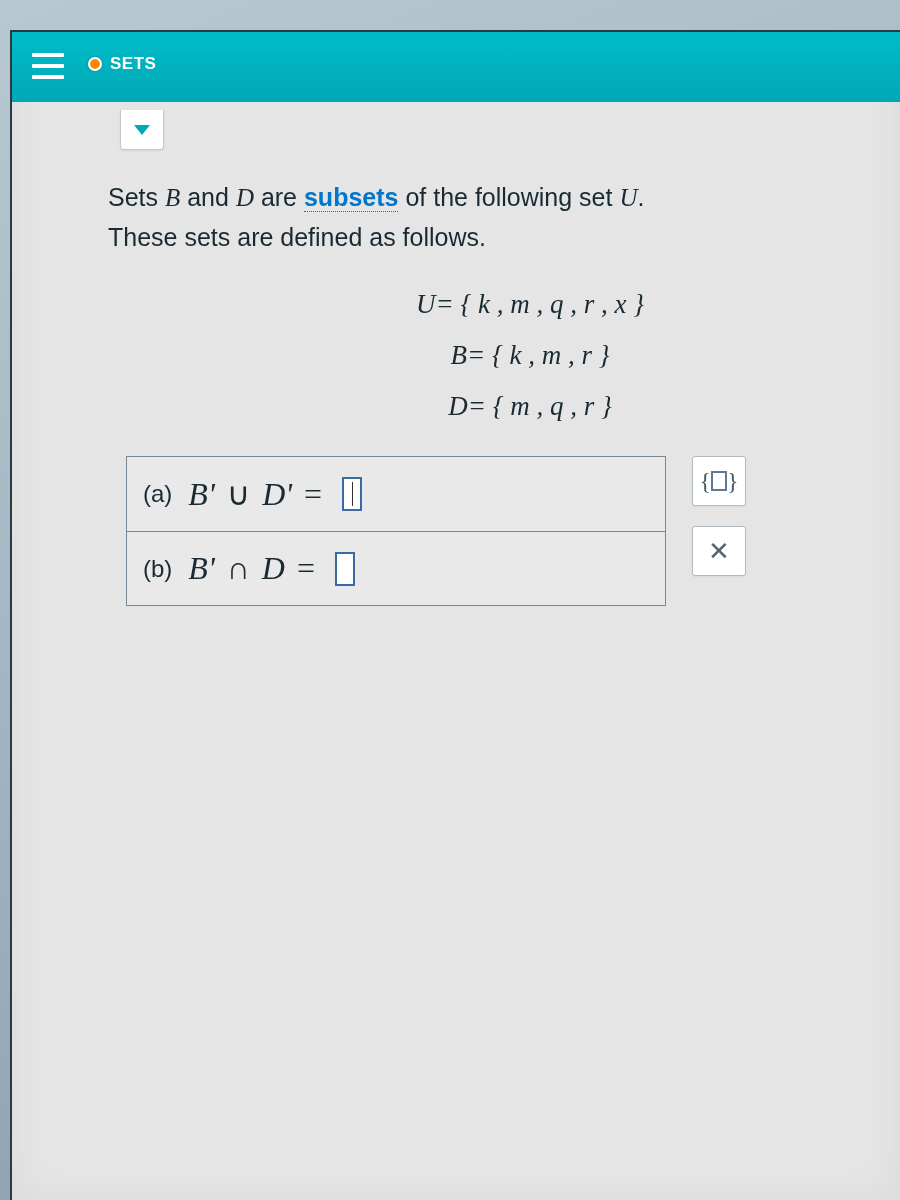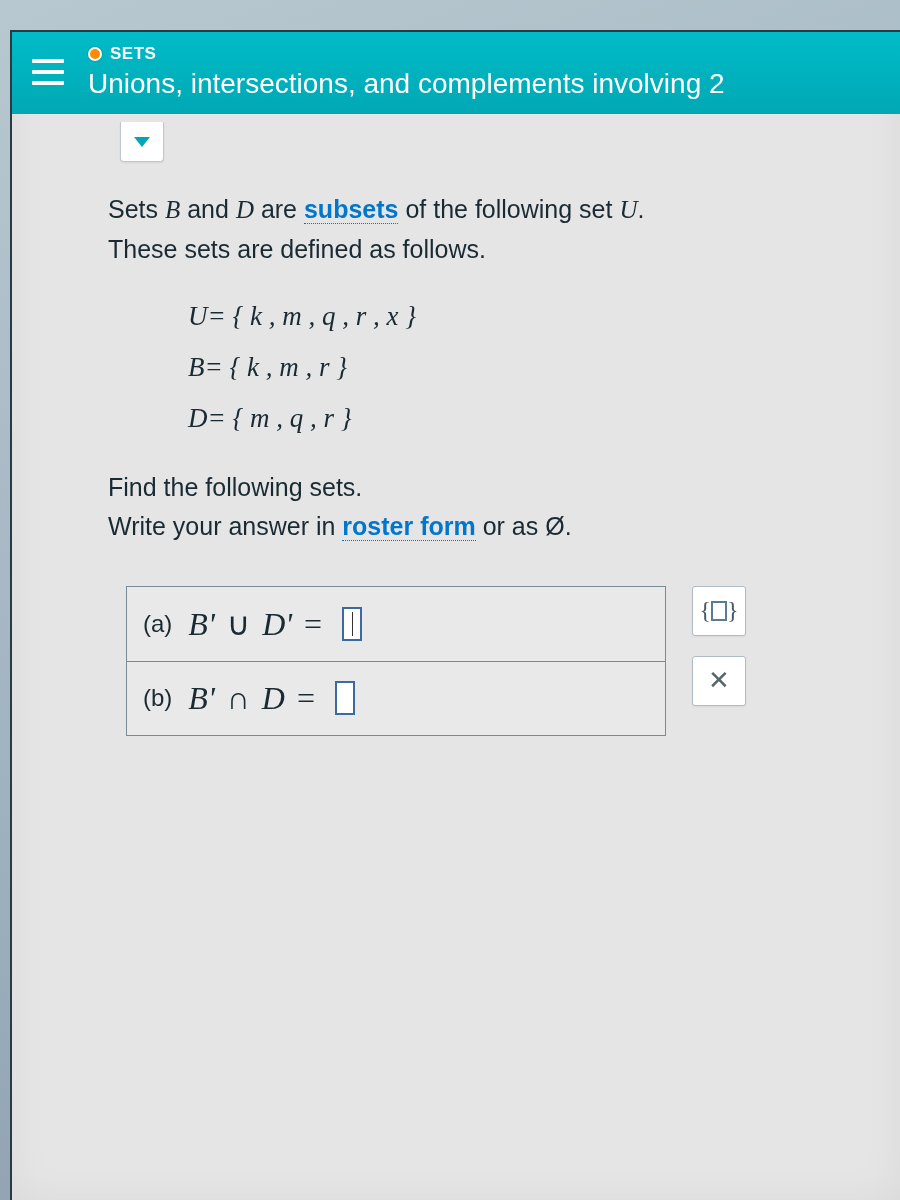--- a/index.html
+++ b/index.html
@@ -100,20 +100,21 @@
   .intro { font-size: 25px; line-height: 1.55; margin-bottom: 22px; }
   .link { color: #0077cc; border-bottom: 1px dotted #0077cc; cursor: pointer; font-weight: bold; }
   .mi { font-style: italic; font-family: 'Times New Roman', serif; }
   .defs {
     font-family: 'Times New Roman', serif;
     font-size: 27px;
     font-style: italic;
     line-height: 1.9;
     margin: 4px 0 24px 80px;
     color: #1a2a33;
+    text-align: center;
   }
   .defs .row { white-space: nowrap; }
   .instruct { font-size: 25px; line-height: 1.55; margin-bottom: 40px; }
   .answers-wrap {
     display: flex;
     gap: 26px;
     align-items: flex-start;
     margin-left: 18px;
   }
   .answers {
@@ -192,45 +193,40 @@
     <div class="hamburger">
       <span></span>
         <span></span>
         <span></span>
     </div>
     <div class="header-text">
       <div class="category">
         <span class="dot"></span>
         <span>SETS</span>
       </div>
-      <div class="topic">Unions, intersections, and complements involving 2</div>
     </div>
   </div>
 
   <div class="body">
 
     <div class="dropdown-tab">
       <span class="chev"></span>
     </div>
 
     <p class="intro">
       <span>Sets </span><span class="mi">B</span><span> and </span><span class="mi">D</span><span> are </span><span class="link">subsets</span><span> of the following set </span><span class="mi">U</span><span>.</span><br>
       <span>These sets are defined as follows.</span>
     </p>
 
     <div class="defs">
       <div class="row">U= { k , m , q , r , x }</div>
       <div class="row">B= { k , m , r }</div>
       <div class="row">D= { m , q , r }</div>
     </div>
 
-    <p class="instruct">
-      <span>Find the following sets.</span><br>
-      <span>Write your answer in </span><span class="link">roster form</span><span> or as </span><span>Ø</span><span>.</span>
-    </p>
 
     <div class="answers-wrap">
       <div class="answers">
 
         <div class="ans-row">
           <span class="ans-label">(a)</span>
           <span class="expr">
             <span>B'</span>
             <span class="op">∪</span>
             <span>D'</span>

